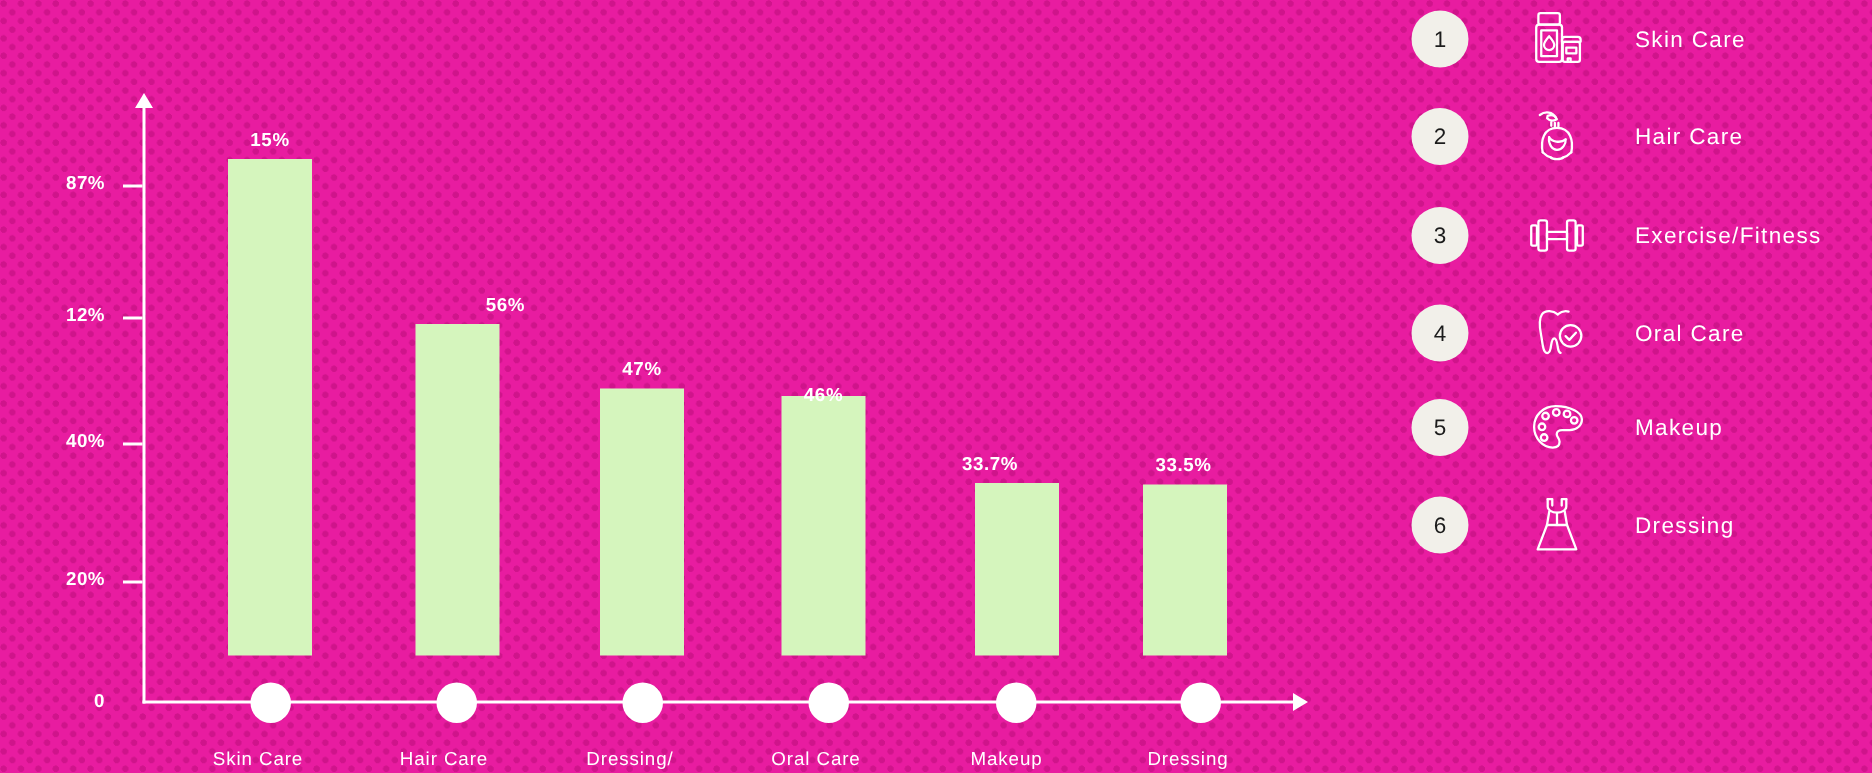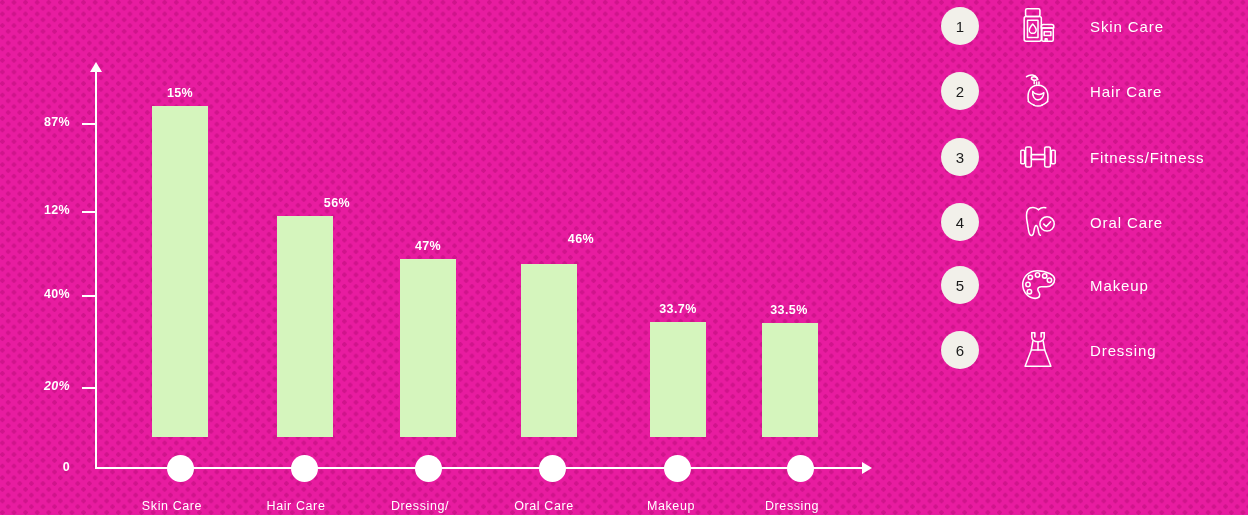--- a/index.html
+++ b/index.html
@@ -194,40 +194,40 @@
 <div id="chart">
 
   <div class="axis-line-y"></div>
   <div class="axis-arrow-y"></div>
   <div class="axis-line-x"></div>
   <div class="axis-arrow-x"></div>
 
   <div class="y-tick-label" style="left:10px; top:115px;">87%</div>
   <div class="y-tick-label" style="left:10px; top:203px;">12%</div>
   <div class="y-tick-label" style="left:10px; top:287px;">40%</div>
-  <div class="y-tick-label" style="left:10px; top:379px;font-style:italic;">20%</div>
+  <div class="y-tick-label" style="left:10px; top:379px;">20%</div>
   <div class="y-tick-label" style="left:10px; top:460px;">0</div>
 
   <div class="y-tick-mark" style="left:82px; top:123px;"></div>
   <div class="y-tick-mark" style="left:82px; top:211px;"></div>
   <div class="y-tick-mark" style="left:82px; top:295px;"></div>
   <div class="y-tick-mark" style="left:82px; top:387px;"></div>
 
   <div class="bar" style="left:152px; top:106px; height:331px;"></div>
   <div class="bar" style="left:277px; top:216px; height:221px;"></div>
   <div class="bar" style="left:400px; top:259px; height:178px;"></div>
   <div class="bar" style="left:521px; top:264px; height:173px;"></div>
   <div class="bar" style="left:650px; top:322px; height:115px;"></div>
   <div class="bar" style="left:762px; top:323px; height:114px;"></div>
 
   <div class="bar-value" style="left:135px; top:86px;">15%</div>
   <div class="bar-value" style="left:260px; top:196px;text-align:right;">56%</div>
   <div class="bar-value" style="left:383px; top:239px;">47%</div>
-  <div class="bar-value" style="left:504px; top:232px;text-align:right;">46%</div>
-  <div class="bar-value" style="left:633px; top:302px;">33.7%</div>
+  <div class="bar-value" style="left:504px; top:256px;">46%</div>
+  <div class="bar-value" style="left:615px; top:302px;">33.7%</div>
   <div class="bar-value" style="left:744px; top:303px;">33.5%</div>
 
   <div class="axis-dot" style="left:167px;"></div>
   <div class="axis-dot" style="left:291px;"></div>
   <div class="axis-dot" style="left:415px;"></div>
   <div class="axis-dot" style="left:539px;"></div>
   <div class="axis-dot" style="left:664px;"></div>
   <div class="axis-dot" style="left:787px;"></div>
 
   <div class="x-label" style="left:102px;">Skin Care</div>
@@ -279,21 +279,21 @@
     <div class="legend-num">3</div>
     <div class="legend-icon">
       <svg viewBox="0 0 44 44" width="42" height="42" aria-hidden="true">
         <rect x="4" y="15" width="4" height="14" rx="1"></rect>
         <rect x="9" y="11.5" width="6" height="21" rx="1.5"></rect>
         <rect x="29" y="11.5" width="6" height="21" rx="1.5"></rect>
         <rect x="36" y="15" width="4" height="14" rx="1"></rect>
         <rect x="15" y="19.5" width="14" height="5" rx="1"></rect>
       </svg>
     </div>
-    <div class="legend-label">Fitness/Fitness</div>
+    <div class="legend-label">Exercise/Fitness</div>
   </div>
 
   <div class="legend-row" style="top:196px;">
     <div class="legend-num">4</div>
     <div class="legend-icon">
       <svg viewBox="0 0 44 44" width="42" height="42" aria-hidden="true">
         <path d="M22.5 9 c-3 -2.6 -8.5 -3.4 -11 0 c-2.6 3.6 -1.6 9.5 -0.6 14.5 c1 5 1 9.5 2.6 11.5 c1.6 2 3.4 1 4 -2.2 c0.6 -3.2 0.8 -7 2.6 -7 c1.8 0 2 3.8 2.6 7 c0.3 1.6 0.9 2.8 1.8 3.1"></path>
         <path d="M22.5 9 c2 -1.7 5 -2.7 7.6 -2"></path>
         <circle cx="31.5" cy="24" r="7.5"></circle>
         <path d="M28 24.2 l2.6 2.6 l4.6 -5"></path>

